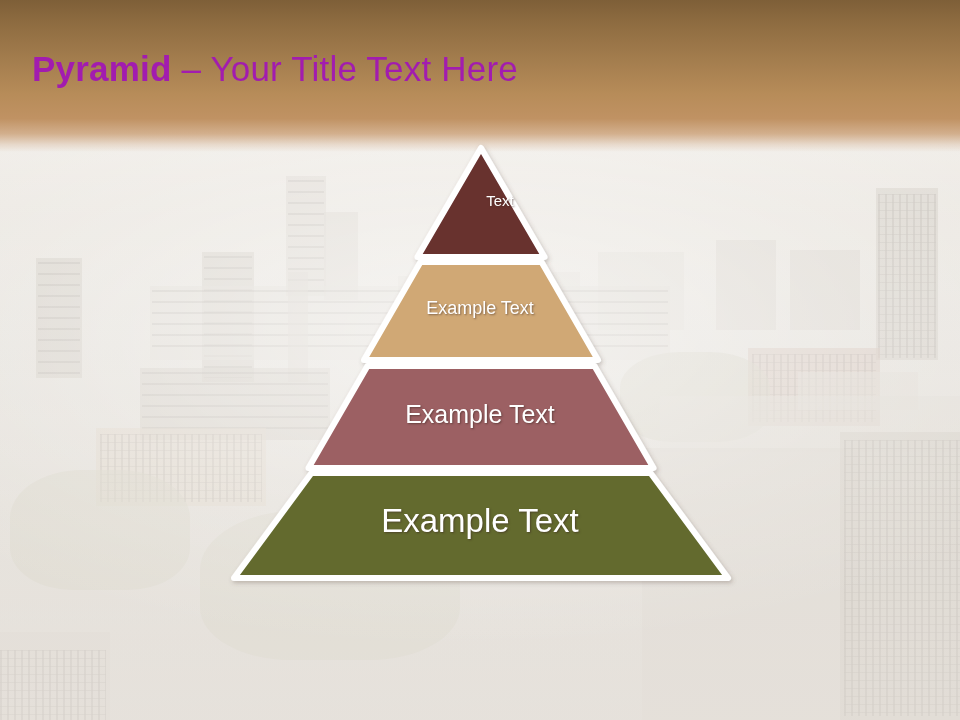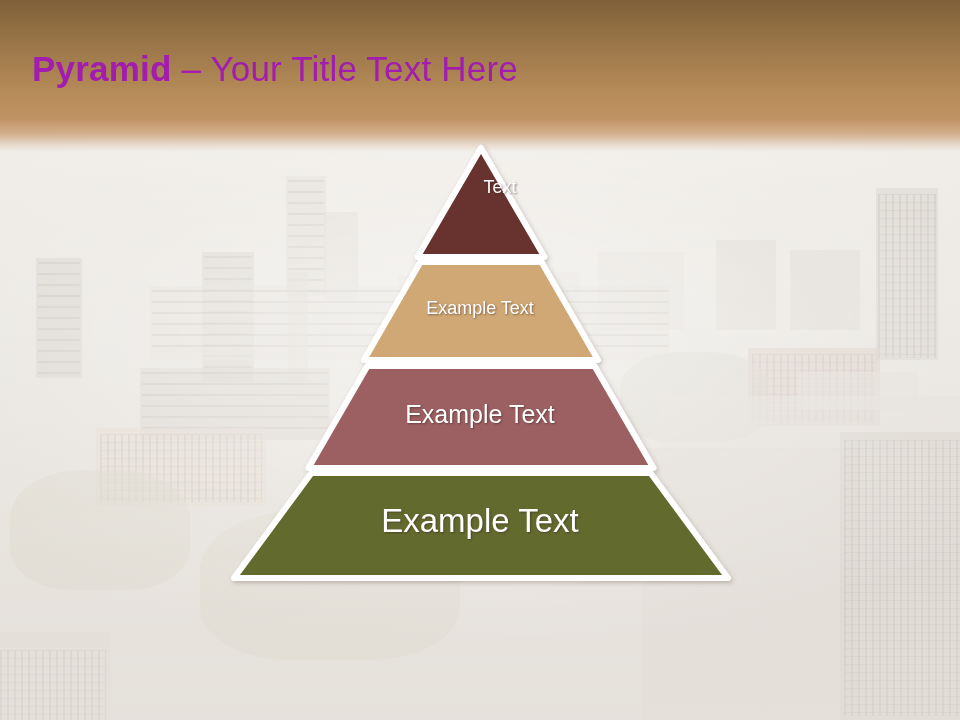--- a/index.html
+++ b/index.html
@@ -119,21 +119,21 @@
   .tier-label {
     position: absolute;
     left: 0; right: 0;
     text-align: center;
     color: #ffffff;
     font-weight: normal;
     text-shadow: 1px 1px 2px rgba(60,40,35,0.55);
     white-space: nowrap;
     pointer-events: none;
   }
-  .lbl-1 { top: 177px; font-size: 18px; margin-left: 40px; }
+  .lbl-1 { top: 192px; font-size: 15px; margin-left: 40px; }
   .lbl-2 { top: 298px; font-size: 18px; }
   .lbl-3 { top: 400px; font-size: 25px; }
   .lbl-4 { top: 502px; font-size: 33px; }
 </style>
 </head>
 <body>
 
 <div class="slide">
 
   <div class="photo">

